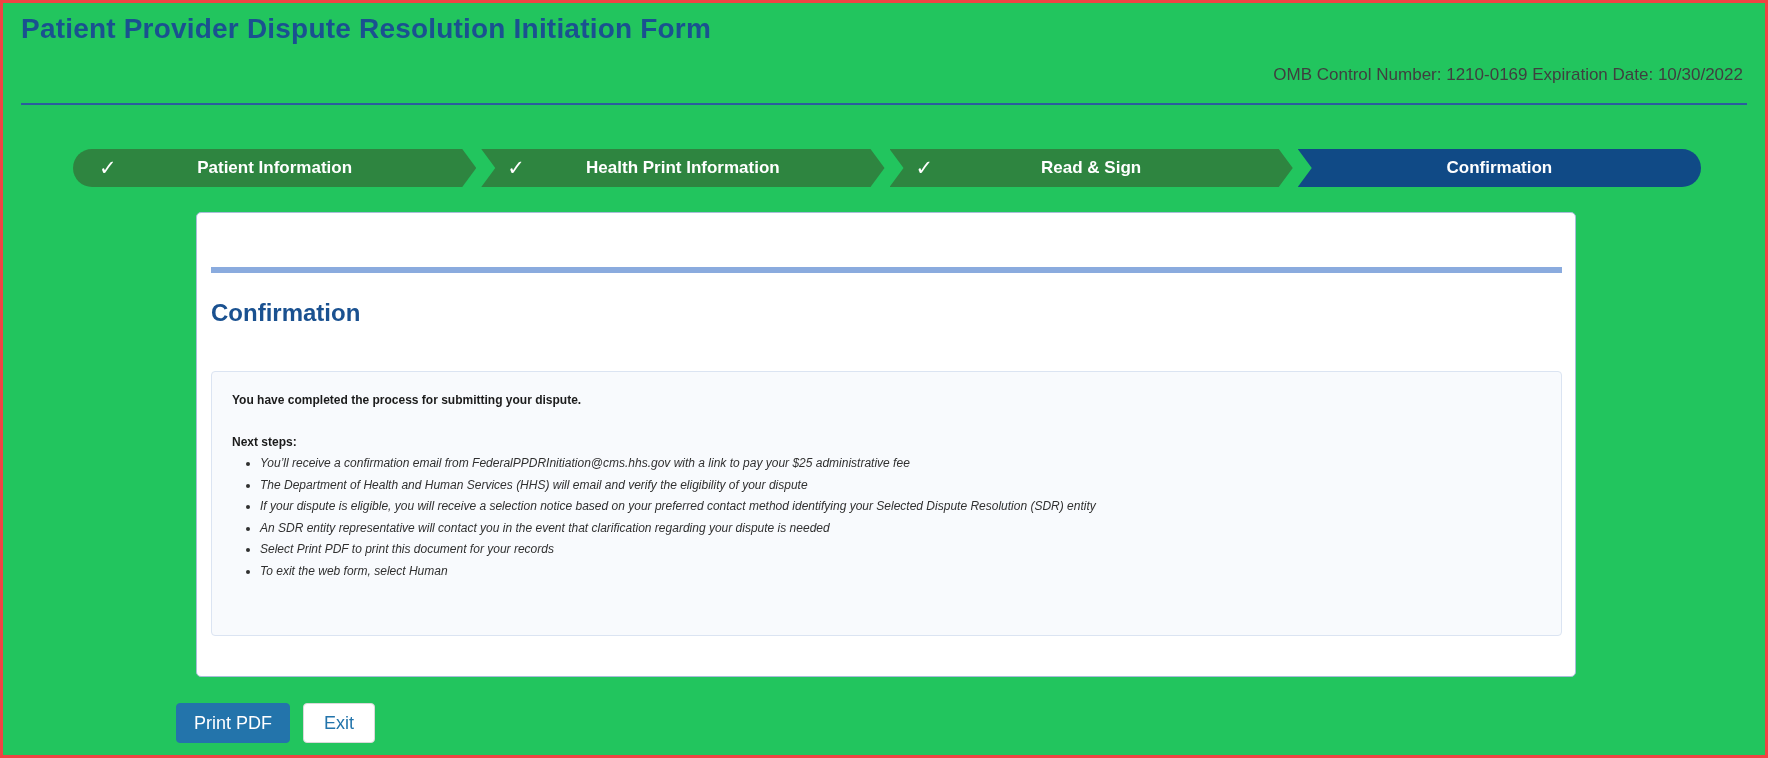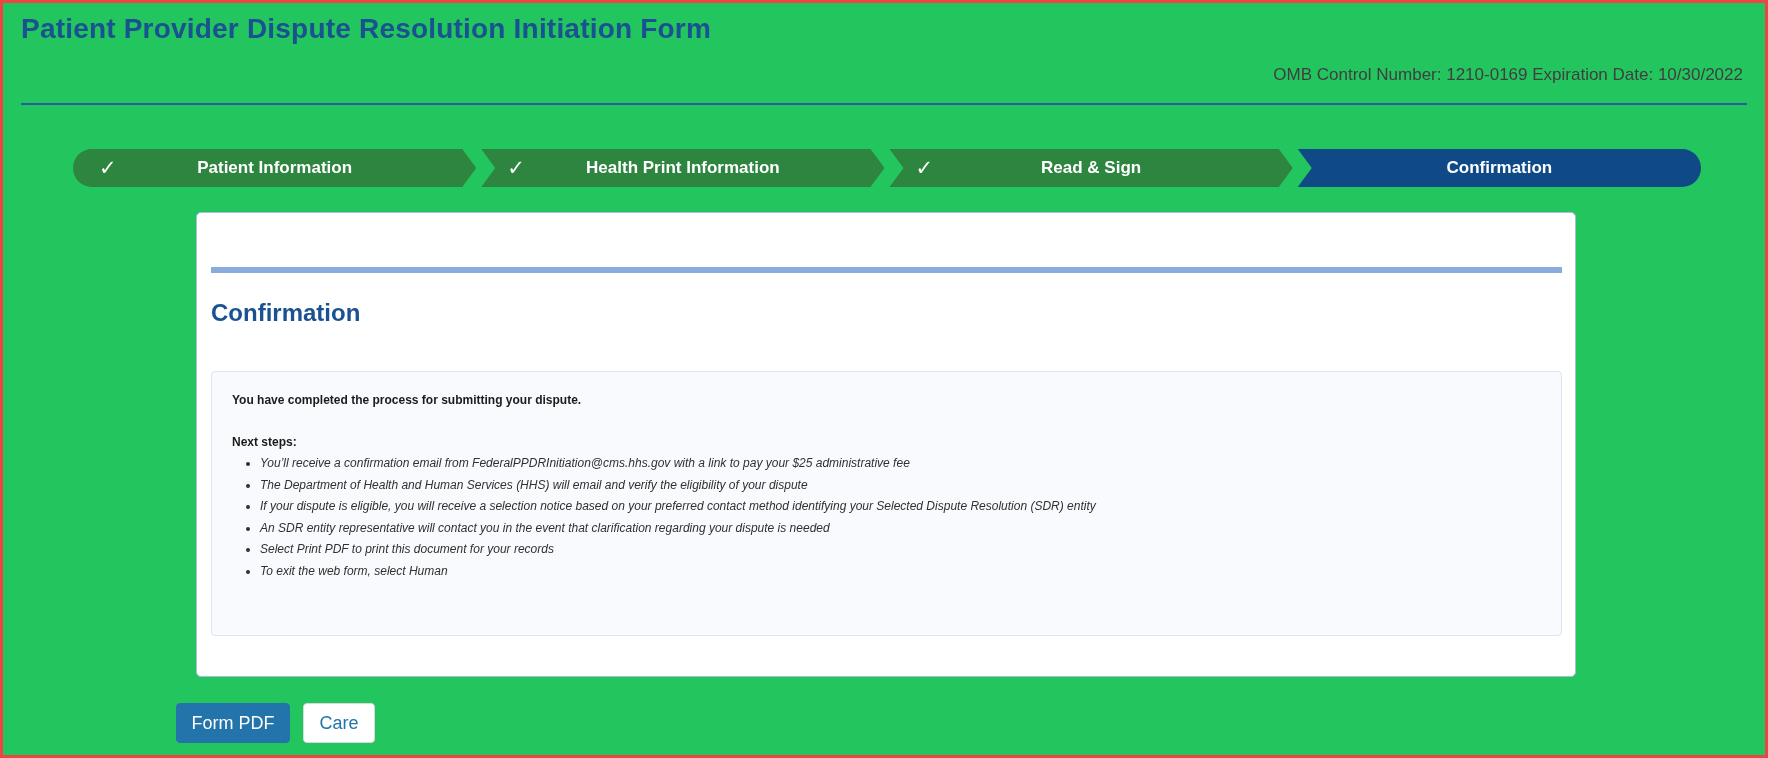--- a/index.html
+++ b/index.html
@@ -197,17 +197,17 @@
         <li>The Department of Health and Human Services (HHS) will email and verify the eligibility of your dispute</li>
         <li>If your dispute is eligible, you will receive a selection notice based on your preferred contact method identifying your Selected Dispute Resolution (SDR) entity</li>
         <li>An SDR entity representative will contact you in the event that clarification regarding your dispute is needed</li>
         <li>Select Print PDF to print this document for your records</li>
         <li>To exit the web form, select Human</li>
       </ul>
     </div>
   </div>
 
   <div class="actions">
-    <button class="btn btn-primary">Form PDF</button>
-    <button class="btn btn-secondary">Care</button>
+    <button class="btn btn-primary">Print PDF</button>
+    <button class="btn btn-secondary">Exit</button>
   </div>
 
 </div>
 
 </body></html>

